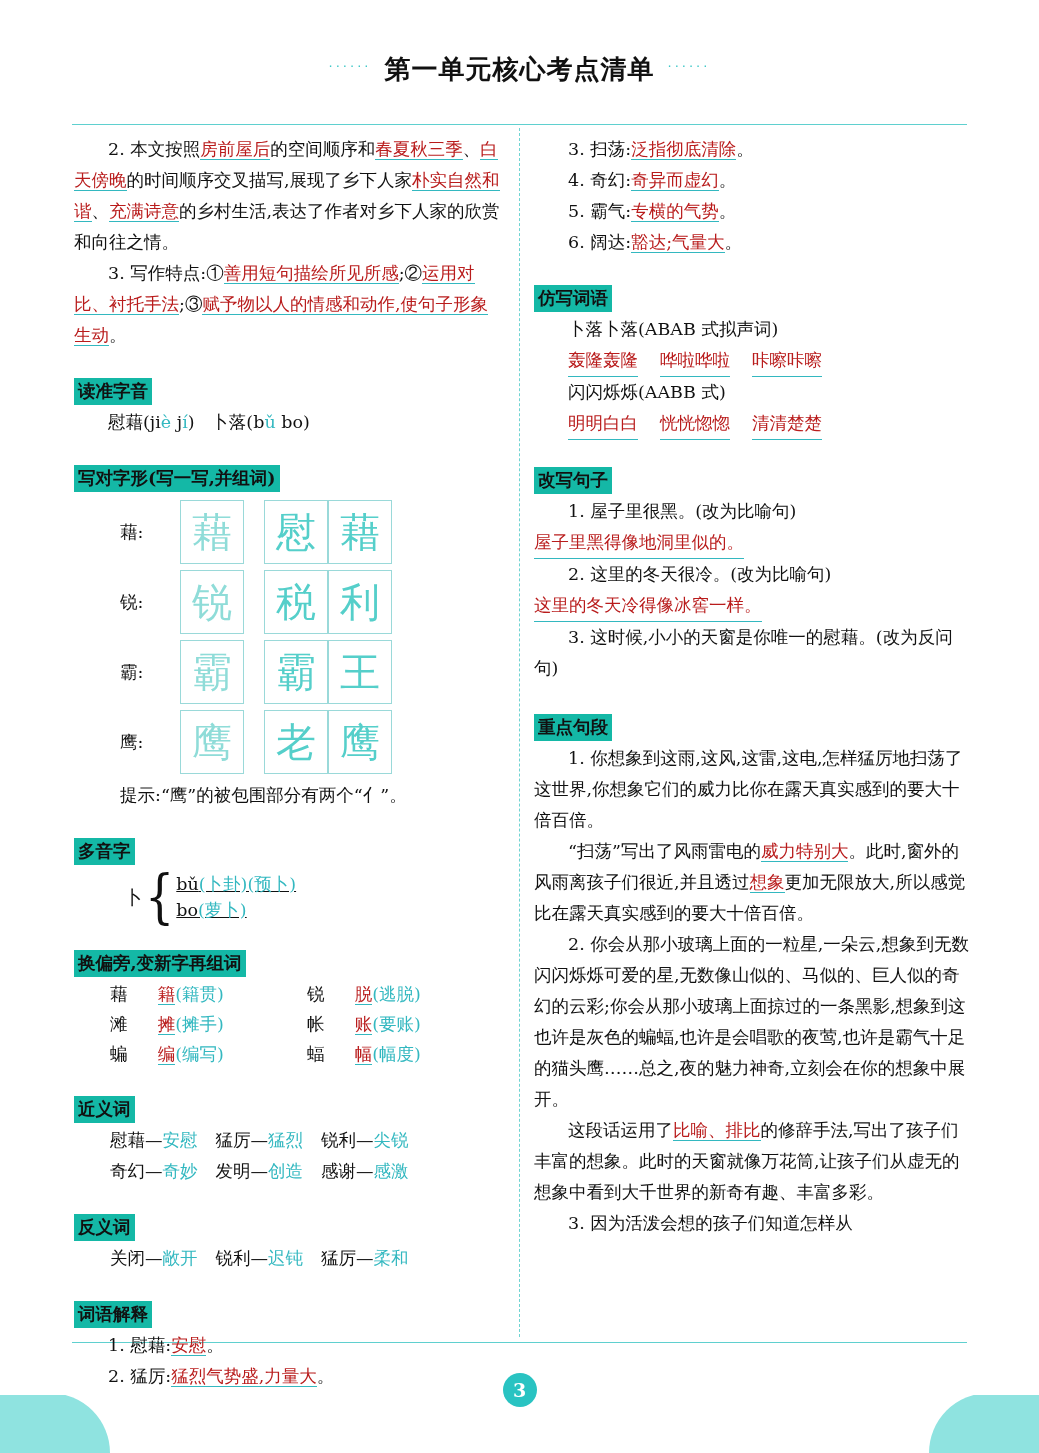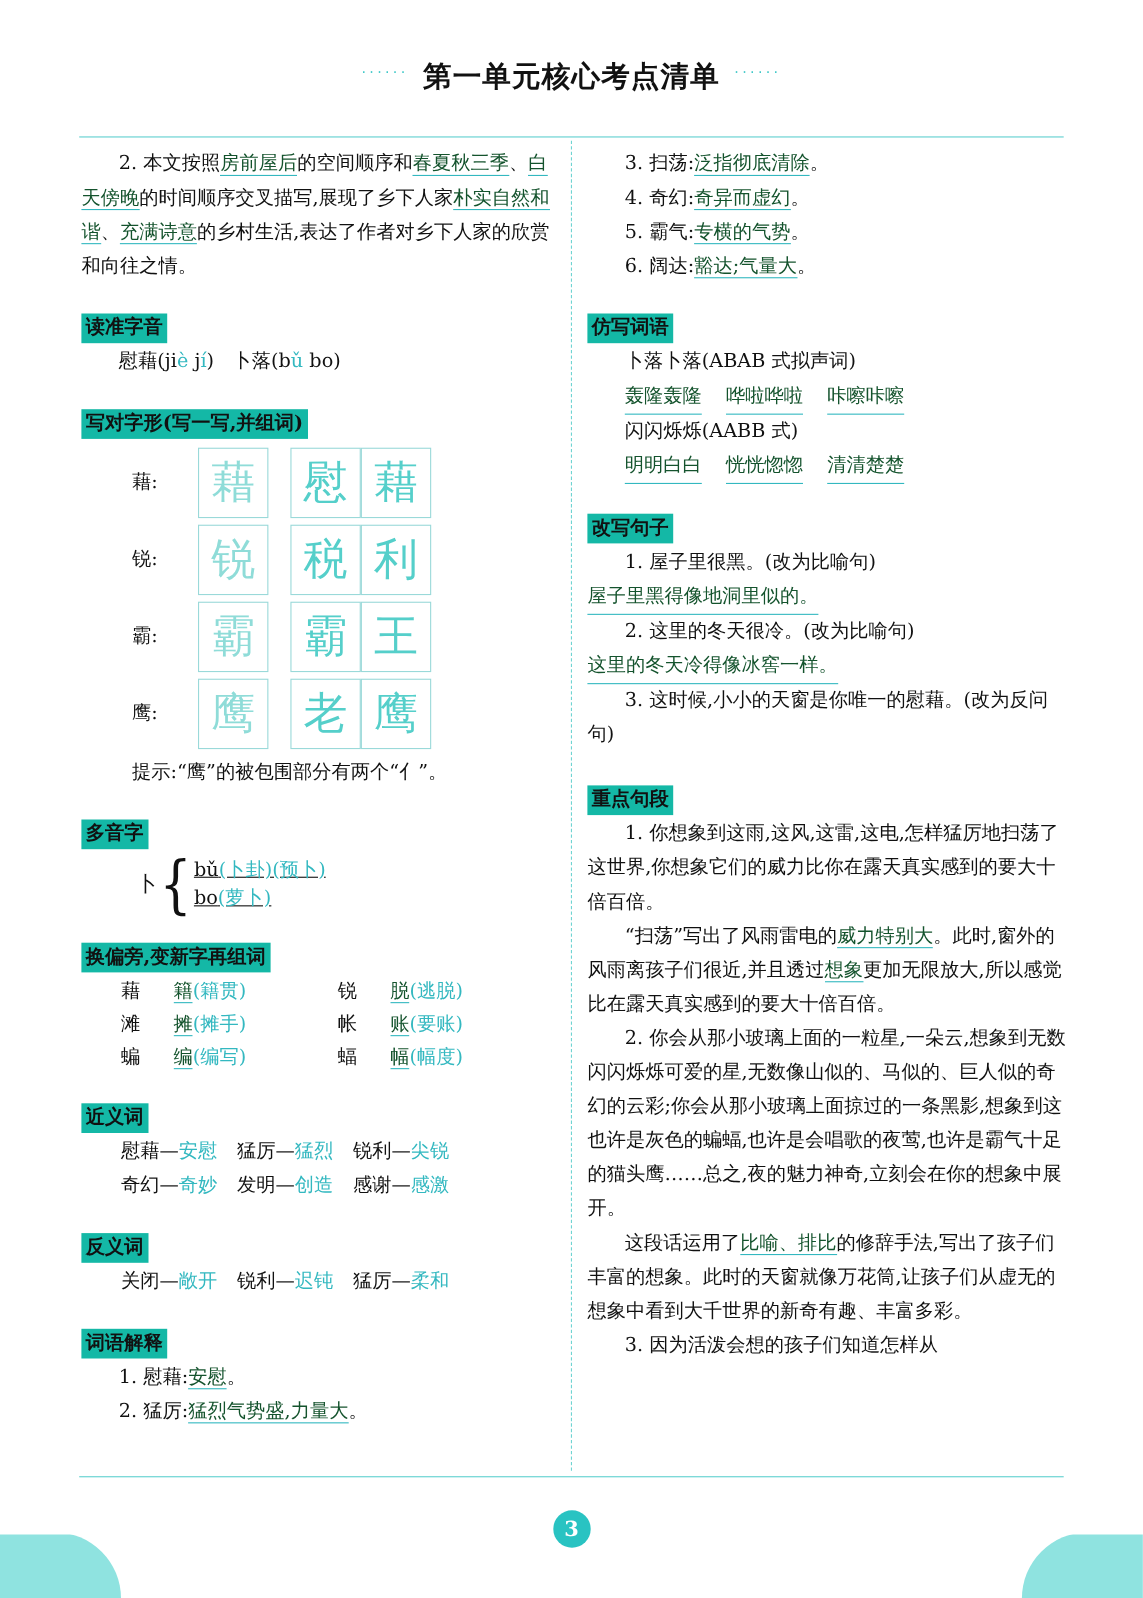--- a/index.html
+++ b/index.html
@@ -44,21 +44,21 @@
   .col{
     position:absolute;top:134px;
     font-family:"DejaVu Serif","Liberation Serif",serif;
     font-size:17.5px;line-height:31px;color:#111;
   }
   .col.left{left:74px;width:430px;}
   .col.right{left:534px;width:440px;}
   p{margin:0;}
   .ind{text-indent:34px;}
   .blue{color:#33b8c0;}
-  .u{color:#14532d;border-bottom:1px solid #33b8c0;}
+  .u{color:#b91c1c;border-bottom:1px solid #33b8c0;}
   
   .sec{
     display:inline-block;
     background:#14b8a6;
     font-weight:bold;
     padding:1px 4px 2px 4px;
     margin-top:20px;
     font-size:17.5px;
     line-height:24px;
   }
@@ -169,20 +169,21 @@
   </div>
 
   <div class="rule top"></div>
   <div class="rule bottom"></div>
   <div class="divider"></div>
 
   <div class="col left">
 
     <p class="ind"><span>2. 本文按照</span><span class="u">房前屋后</span><span>的空间顺序和</span><span class="u">春夏秋三季</span><span>、</span><span class="u">白天傍晚</span><span>的时间顺序交叉描写,展现了乡下人家</span><span class="u">朴实自然和谐</span><span>、</span><span class="u">充满诗意</span><span>的乡村生活,表达了作者对乡下人家的欣赏和向往之情。</span></p>
 
+    <p class="ind"><span>3. 写作特点:①</span><span class="u">善用短句描绘所见所感</span><span>;②</span><span class="u">运用对比、衬托手法</span><span>;③</span><span class="u">赋予物以人的情感和动作,使句子形象生动</span><span>。</span></p>
 
 
     <div class="sec-row"><span class="sec">读准字音</span></div>
     <p class="pinyin-line"><span>慰藉</span><span>(ji</span><span class="tone">è</span><span>  j</span><span class="tone">í</span><span>)</span>&nbsp;&nbsp;&nbsp;<span>卜落</span><span>(b</span><span class="tone">ǔ</span><span>  bo</span><span>)</span></p>
 
     <div class="sec-row"><span class="sec">写对字形(写一写,并组词)</span></div>
 
     <div class="grid-wrap">
       <div class="grid-row">
         <span class="lead">藉:</span>

